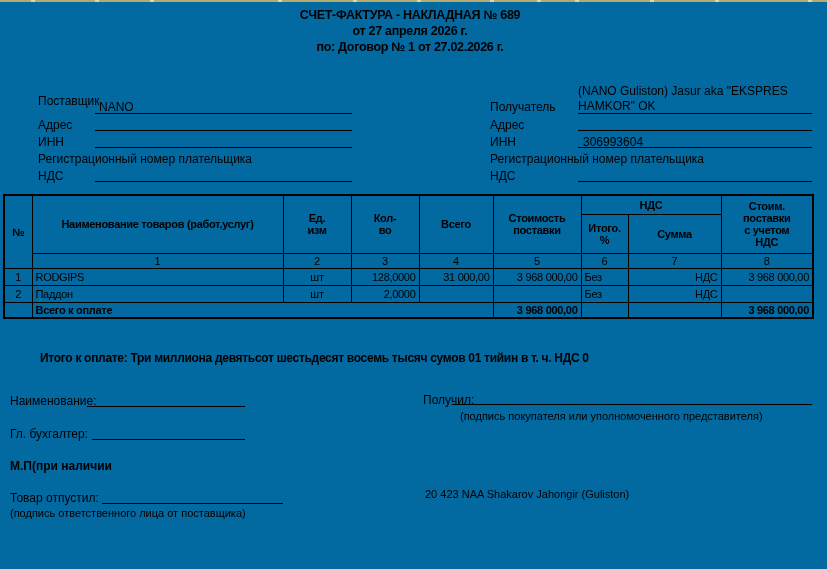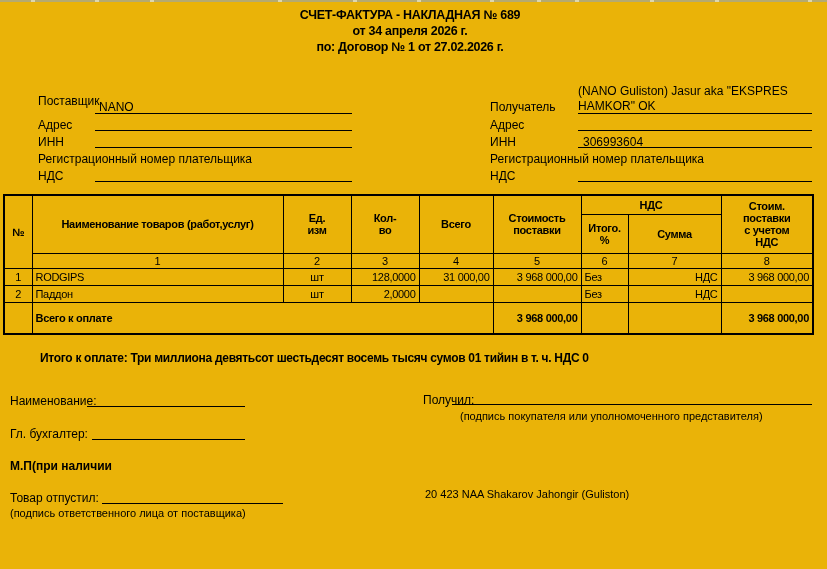--- a/index.html
+++ b/index.html
@@ -1,17 +1,17 @@
 <!DOCTYPE html>
 <html><head>
 <meta charset="utf-8">
 <style>
   * { margin: 0; padding: 0; box-sizing: border-box; }
   body { background: #ffffff; font-family: "Liberation Sans", sans-serif; color: #000; }
-  #page { position: relative; width: 827px; height: 569px; background: #eab308; overflow: hidden; }
+  #page { position: relative; width: 827px; height: 569px; background: #0369a1; overflow: hidden; }
 
   
   .grid-top { position: absolute; left: 0; top: 0; width: 827px; height: 2px; background: #b5aa70; }
   .grid-gap { position: absolute; top: 0; width: 4px; height: 2px; background: #ddd6ae; }
 
   
   .title-block { position: absolute; left: 0; top: 7px; width: 820px; text-align: center; }
   .title-block div { font-weight: bold; font-size: 12.5px; letter-spacing: -0.3px; line-height: 16px; }
 
   .lbl { position: absolute; font-size: 12px; white-space: nowrap; }
@@ -25,21 +25,21 @@
               border-collapse: collapse; table-layout: fixed;
               border: 2px solid #000; letter-spacing: -0.3px; }
   table.inv th, table.inv td { border: 1px solid #000; font-size: 11px; padding: 0 3px; overflow: hidden; }
   table.inv th { font-weight: bold; text-align: center; vertical-align: middle; white-space: pre-line; line-height: 12px; }
   table.inv td { vertical-align: middle; white-space: nowrap; }
   tr.hdr-top { height: 19px; }
   tr.hdr-sub { height: 39px; }
   tr.nums { height: 15px; }
   tr.nums td { text-align: center; }
   tr.item { height: 17px; }
-  tr.total { height: 32px; }
+  tr.total { height: 16px; }
   .ta-c { text-align: center; } .ta-r { text-align: right; } .ta-l { text-align: left; }
   .bold { font-weight: bold; }
 
   .summary { position: absolute; left: 40px; top: 351px; font-size: 12px; font-weight: bold; letter-spacing: -0.3px; white-space: nowrap; }
 
   .caption { position: absolute; font-size: 11px; white-space: nowrap; }
   .clip { overflow: hidden; font-weight: bold; }
 </style>
 </head>
 <body>
@@ -55,21 +55,21 @@
     <div class="grid-gap" style="left:490px"></div>
     <div class="grid-gap" style="left:537px"></div>
     <div class="grid-gap" style="left:575px"></div>
     <div class="grid-gap" style="left:650px"></div>
     <div class="grid-gap" style="left:715px"></div>
     <div class="grid-gap" style="left:808px"></div>
   </div>
 
   <div class="title-block">
     <div>СЧЕТ-ФАКТУРА - НАКЛАДНАЯ № 689</div>
-    <div>от 34 апреля 2026 г.</div>
+    <div>от 27 апреля 2026 г.</div>
     <div>по: Договор № 1 от 27.02.2026 г.</div>
   </div>
 
   <div class="lbl" style="left:38px; top:94px">Поставщик</div>
   <div class="val" style="left:99px; top:100px">NANO</div>
   <div class="uline" style="left:95px; top:95px;  width:257px; height:19px"></div>
   <div class="lbl" style="left:38px; top:118px">Адрес</div>
   <div class="uline" style="left:95px; top:118px; width:257px; height:13px"></div>
   <div class="lbl" style="left:38px; top:135px">ИНН</div>
   <div class="uline" style="left:95px; top:135px; width:257px; height:13px"></div>

